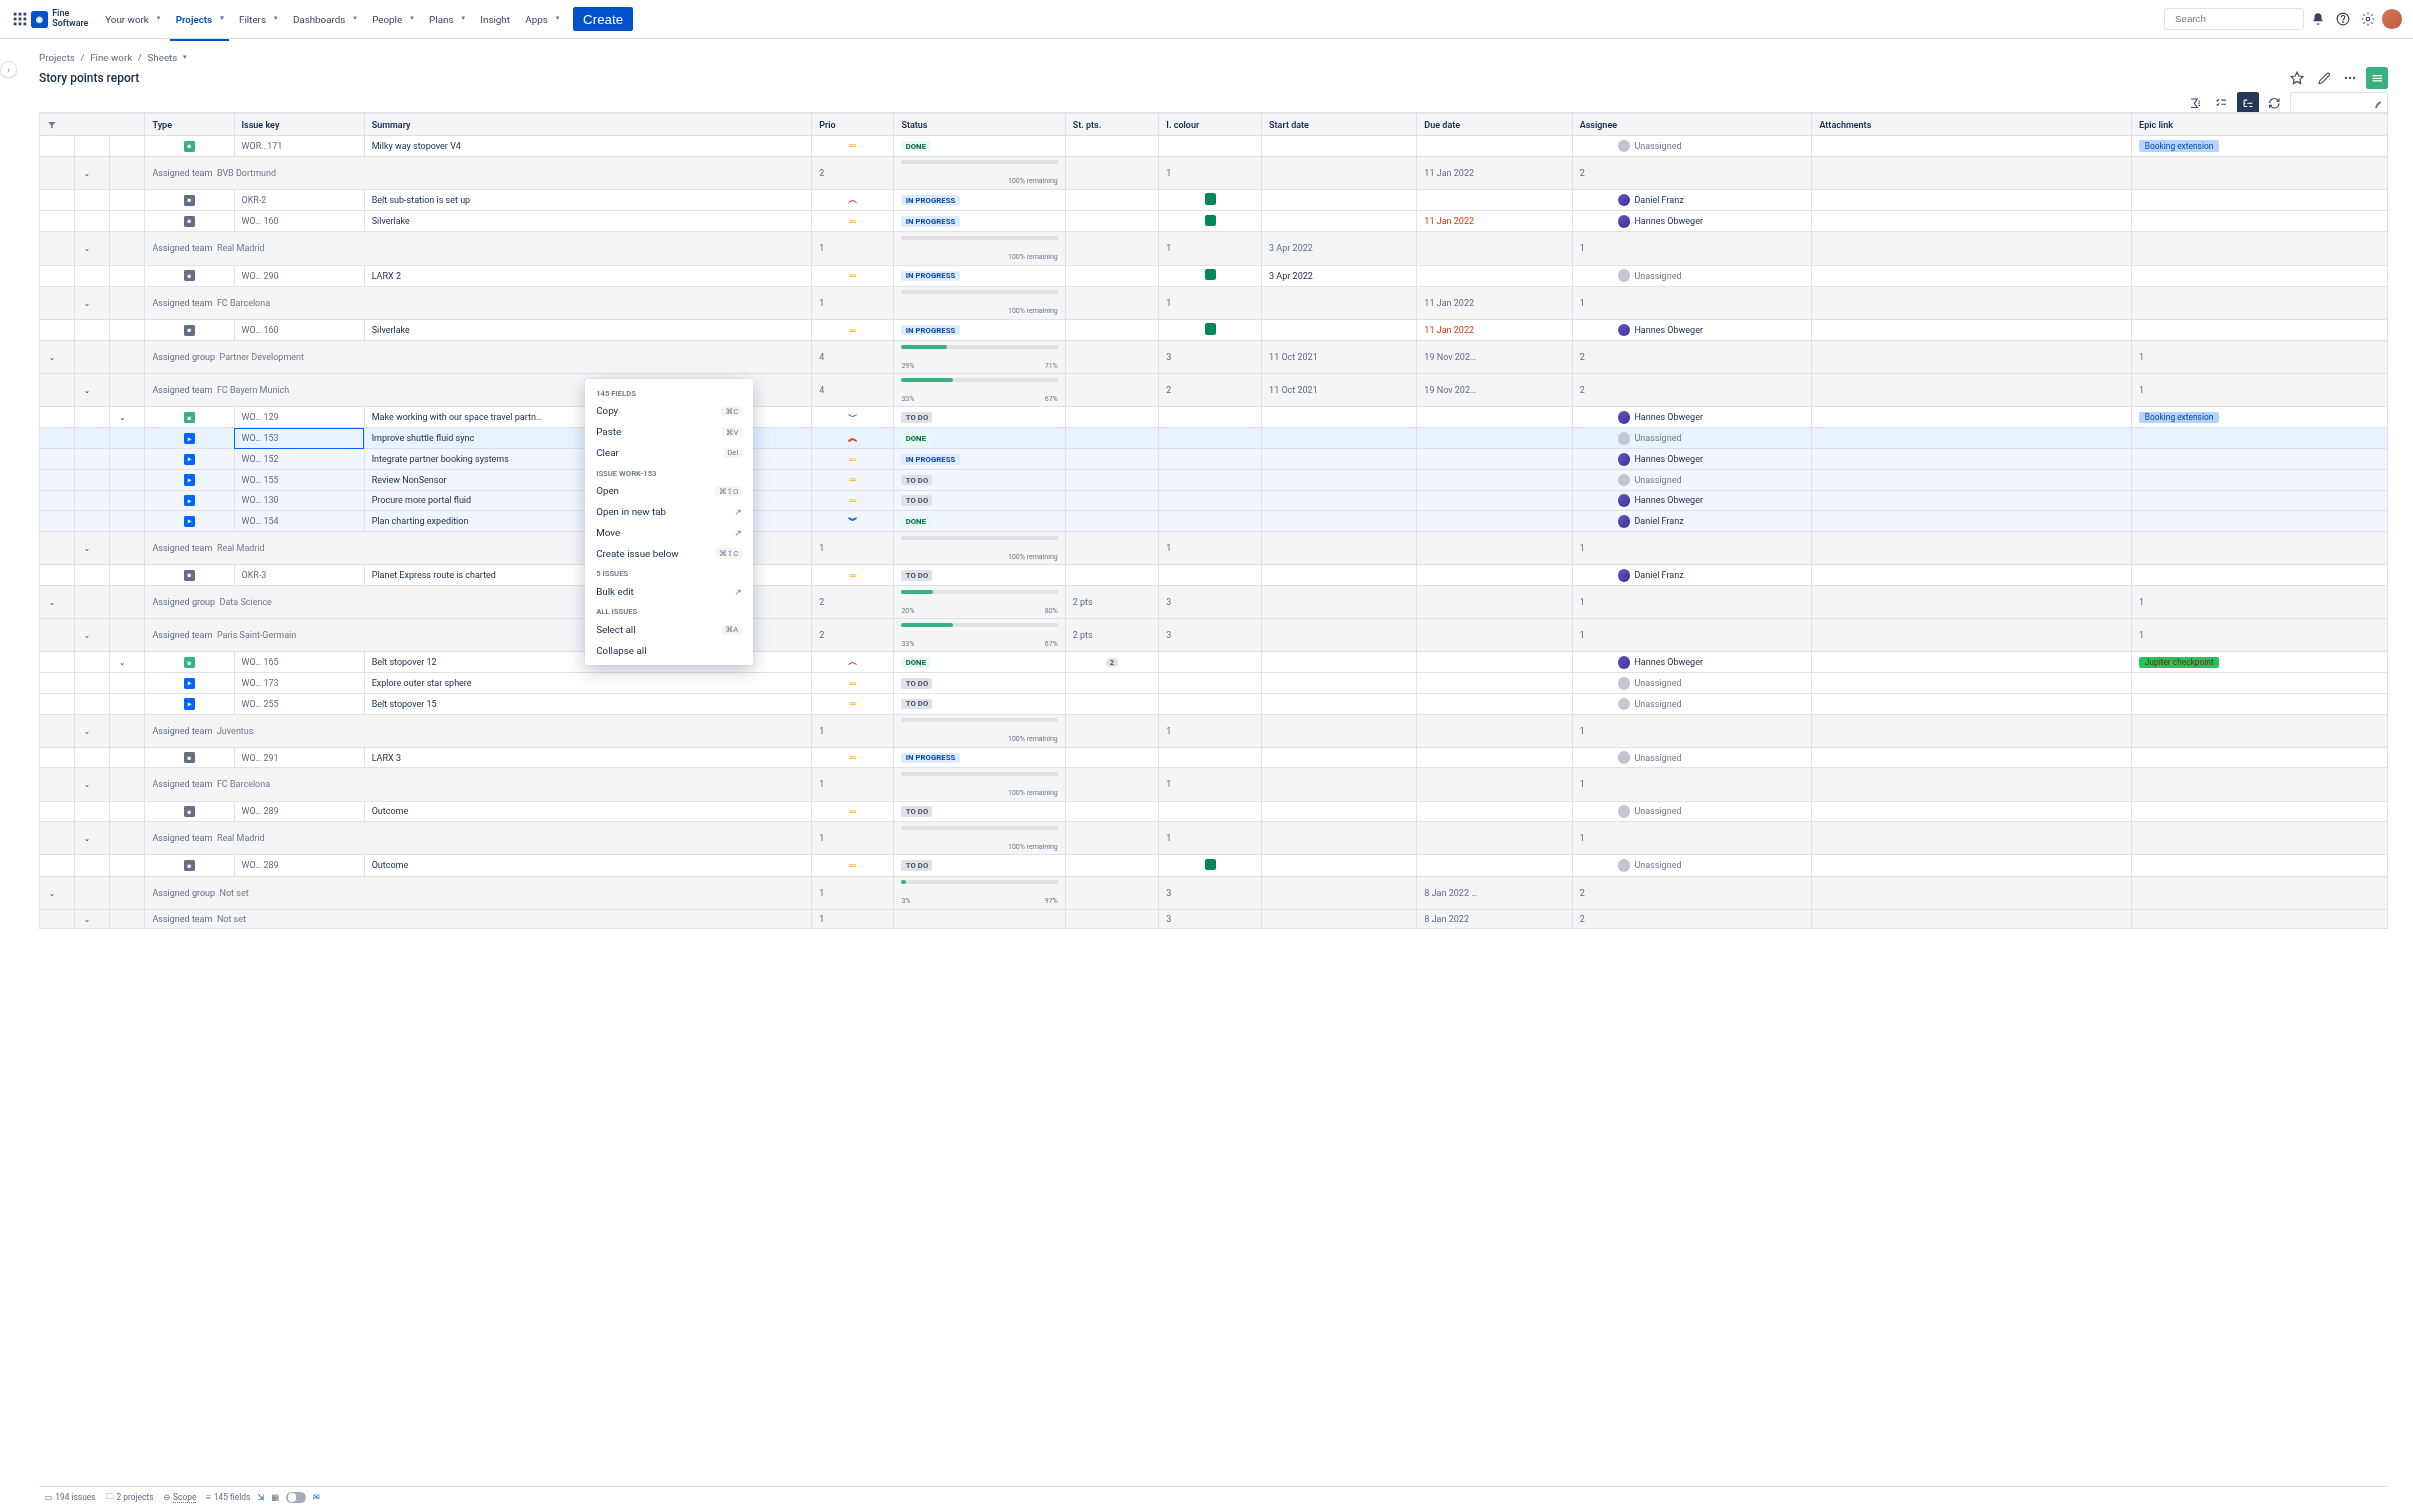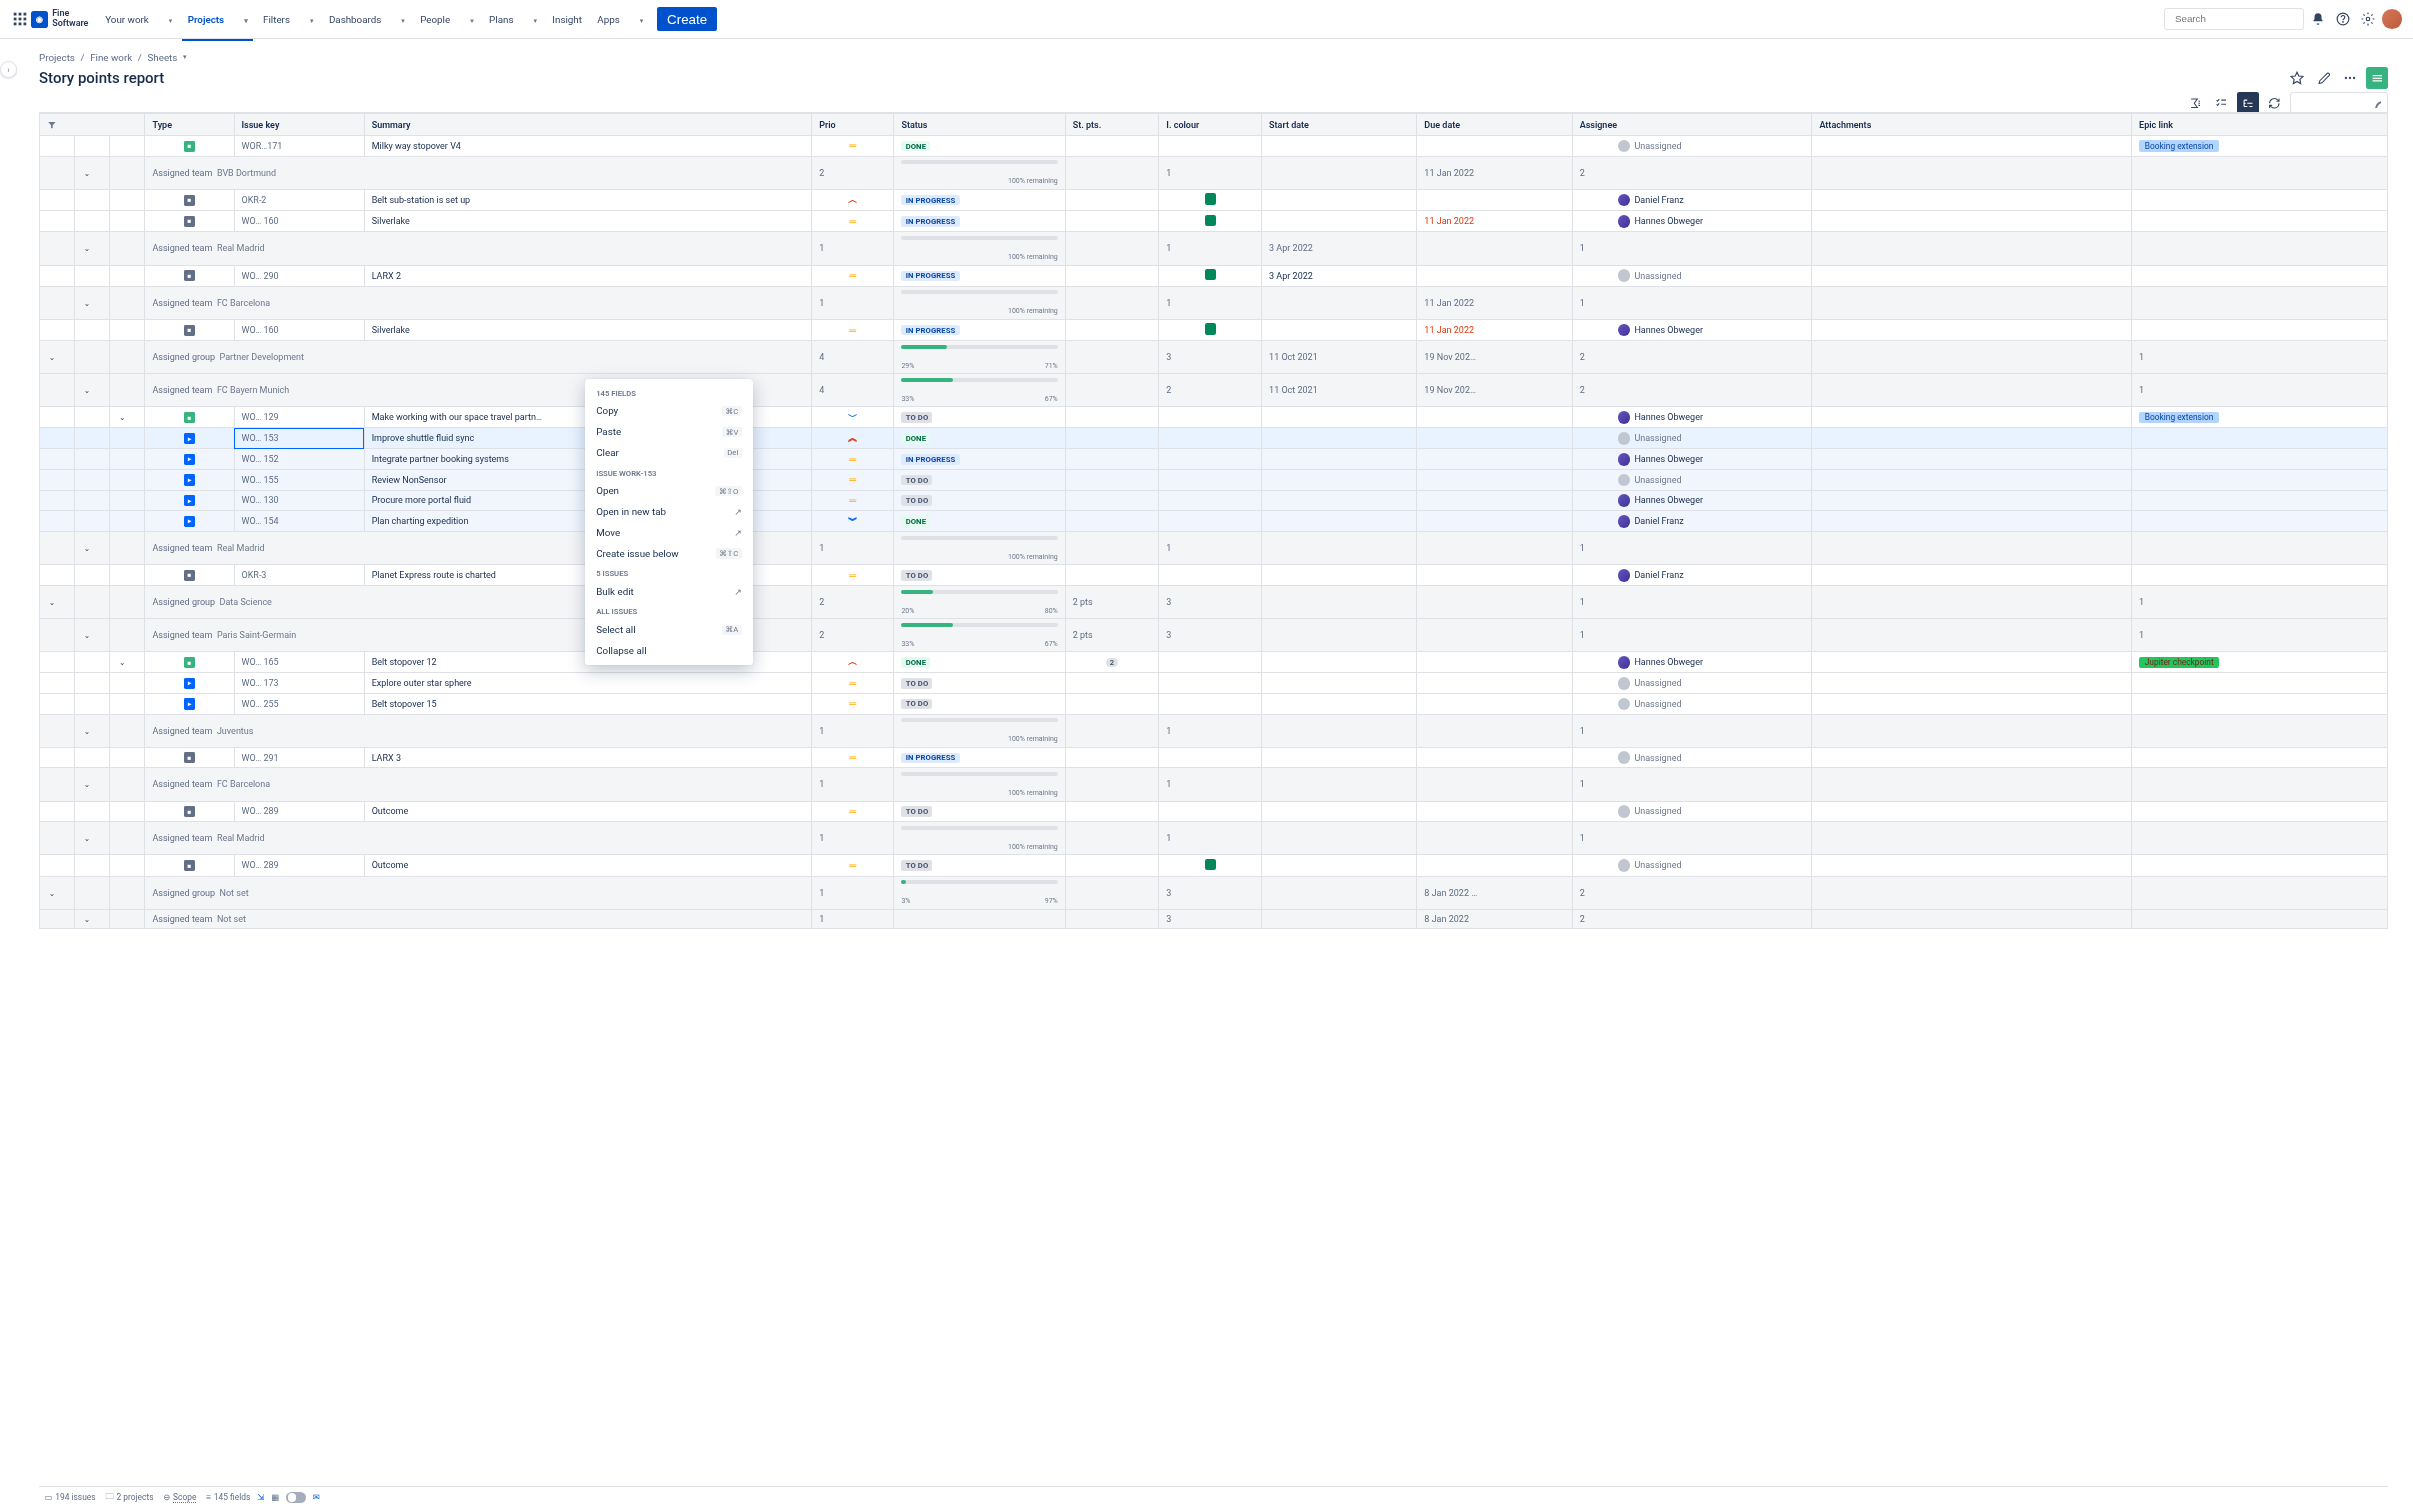--- a/index.html
+++ b/index.html
@@ -17,39 +17,39 @@
   height: 39px;
   padding: 0 11.2px;
   border-bottom: 0.7px solid #DFE1E6;
   gap: 2.8px;
 }
 .app-switcher { width: 17px; height:17px; display:flex; align-items:center; justify-content:center; color:#344563; cursor:pointer; }
 .logo { display:flex; align-items:center; gap:4.2px; margin-right:8.4px; font-weight:600; color:#253858; }
 .logo-mark { width:17px;height:17px;background:#0052CC;border-radius:2.8px;display:flex;align-items:center;justify-content:center;color:#fff;font-size:8.4px;font-weight:700;}
 .logo-text { font-size:9px; line-height:1.1; }
 .nav-items { display:flex; gap:4.2px; }
-.nav-item { display:flex; align-items:flex-end; gap:20px; padding:4.2px 5.6px; color:#344563; cursor:pointer; border-radius:2.1px; font-size:9.8px;}
+.nav-item { display:flex; align-items:flex-start; gap:8px; padding:4.2px 5.6px; color:#344563; cursor:pointer; border-radius:2.1px; font-size:9.8px;}
 .nav-item.active { color:#0052CC; font-weight:600; position:relative;}
 .nav-item.active::after { content:""; position:absolute; bottom:-12.6px; left:0; right:0; height:2.1px; background:#0052CC;}
 .nav-item .chev { font-size:7px; color:#6B778C;}
 .create-btn { background:#0052CC; color:#fff; border:none; padding:4.2px 9.8px; border-radius:2.1px; font-weight:500; cursor:pointer; margin-left:5.6px;}
 .topnav-spacer { flex:1; }
 .search-box { display:flex; align-items:center; width:140px; height:22.3px; border:1.4px solid #DFE1E6; border-radius:2.8px; padding:0 5.6px; gap:4.2px; color:#6B778C;}
 .search-box input { border:none; outline:none; flex:1; font-size:9.8px; color:#172B4D; background:transparent;}
 .topnav-icon { width:22.3px; height:22.3px; display:flex; align-items:center; justify-content:center; color:#344563; cursor:pointer; border-radius:50%;}
 .avatar { width:19.6px;height:19.6px;border-radius:50%; background:linear-gradient(135deg,#d97757,#b85c3d);}
 
 .side-expand { position:absolute; left:0; top:61px; width:17px; height:17px; background:#fff; border:0.7px solid #DFE1E6; border-radius:50%; display:flex; align-items:center; justify-content:center; box-shadow:0 0.7px 1.4px rgba(9,30,66,0.15); cursor:pointer; z-index:5; color:#6B778C; font-size:8.4px;}
 
 .page-header { padding: 12.6px 25px 0 39px; }
 .breadcrumbs { display:flex; align-items:center; gap:5.6px; color:#5E6C84; font-size:9.8px;}
 .breadcrumbs a { color:#5E6C84; text-decoration:none; cursor:pointer;}
 .breadcrumbs .sep { color:#6B778C;}
 .page-title-row { display:flex; align-items:center; justify-content:space-between; margin-top:4.2px;}
-.page-title { font-size:15px; font-weight:500; color:#172B4D;}
+.page-title { font-size:12px; font-weight:500; color:#172B4D;}
 .page-actions { display:flex; gap:4.2px; align-items:center;}
 .page-actions .icon-btn { width:22.3px;height:22.3px;display:flex;align-items:center;justify-content:center;color:#344563;cursor:pointer;border-radius:2.1px;}
 .app-icon { width:22.3px;height:22.3px;background:#36B37E;border-radius:2.8px;display:flex;align-items:center;justify-content:center;color:#fff;}
 .toolbar-row { display:flex; justify-content:flex-end; align-items:center; gap:4.2px; padding:2.8px 25px 4.2px 39px;}
 .tool-btn { width:22.3px;height:22.3px;display:flex;align-items:center;justify-content:center;color:#344563;cursor:pointer;border-radius:2.1px;}
 .tool-btn.active { background:#253858; color:#fff;}
 .table-search { height:22.3px; width:98px; border:1.4px solid #DFE1E6; border-radius:2.8px; display:flex; align-items:center; justify-content:flex-end; padding:0 5.6px; color:#6B778C;}
 
 .table-wrap { position:absolute; top:112px; left:39px; right:25px; bottom:22.3px; overflow:auto; border-top:0.7px solid #DFE1E6;}
 table { border-collapse:collapse; width:100%; table-layout:fixed;}

